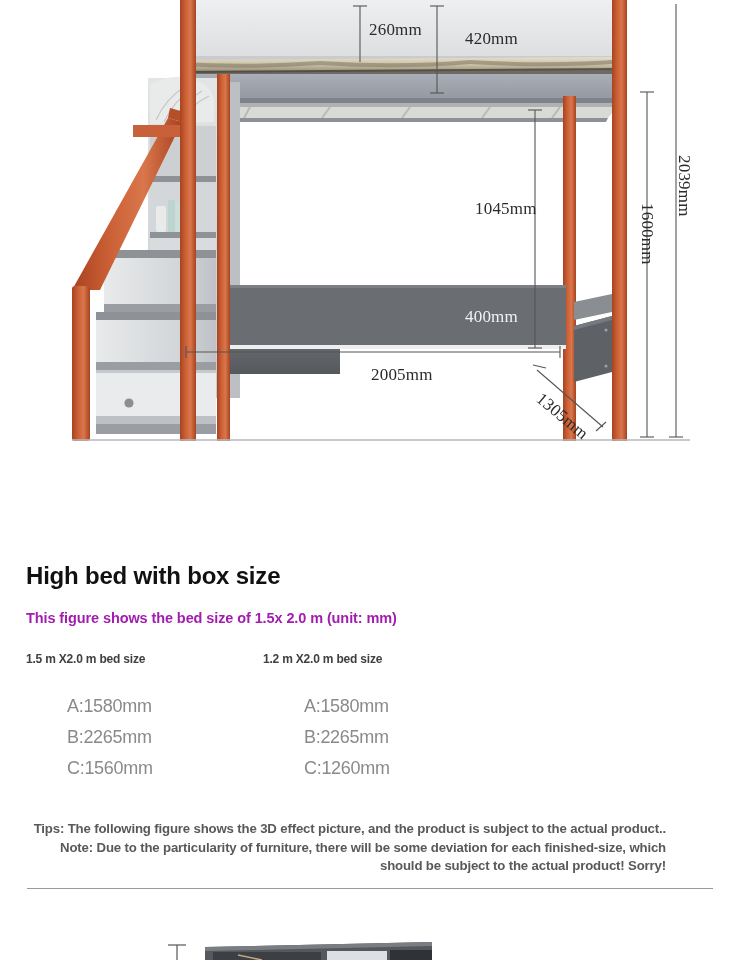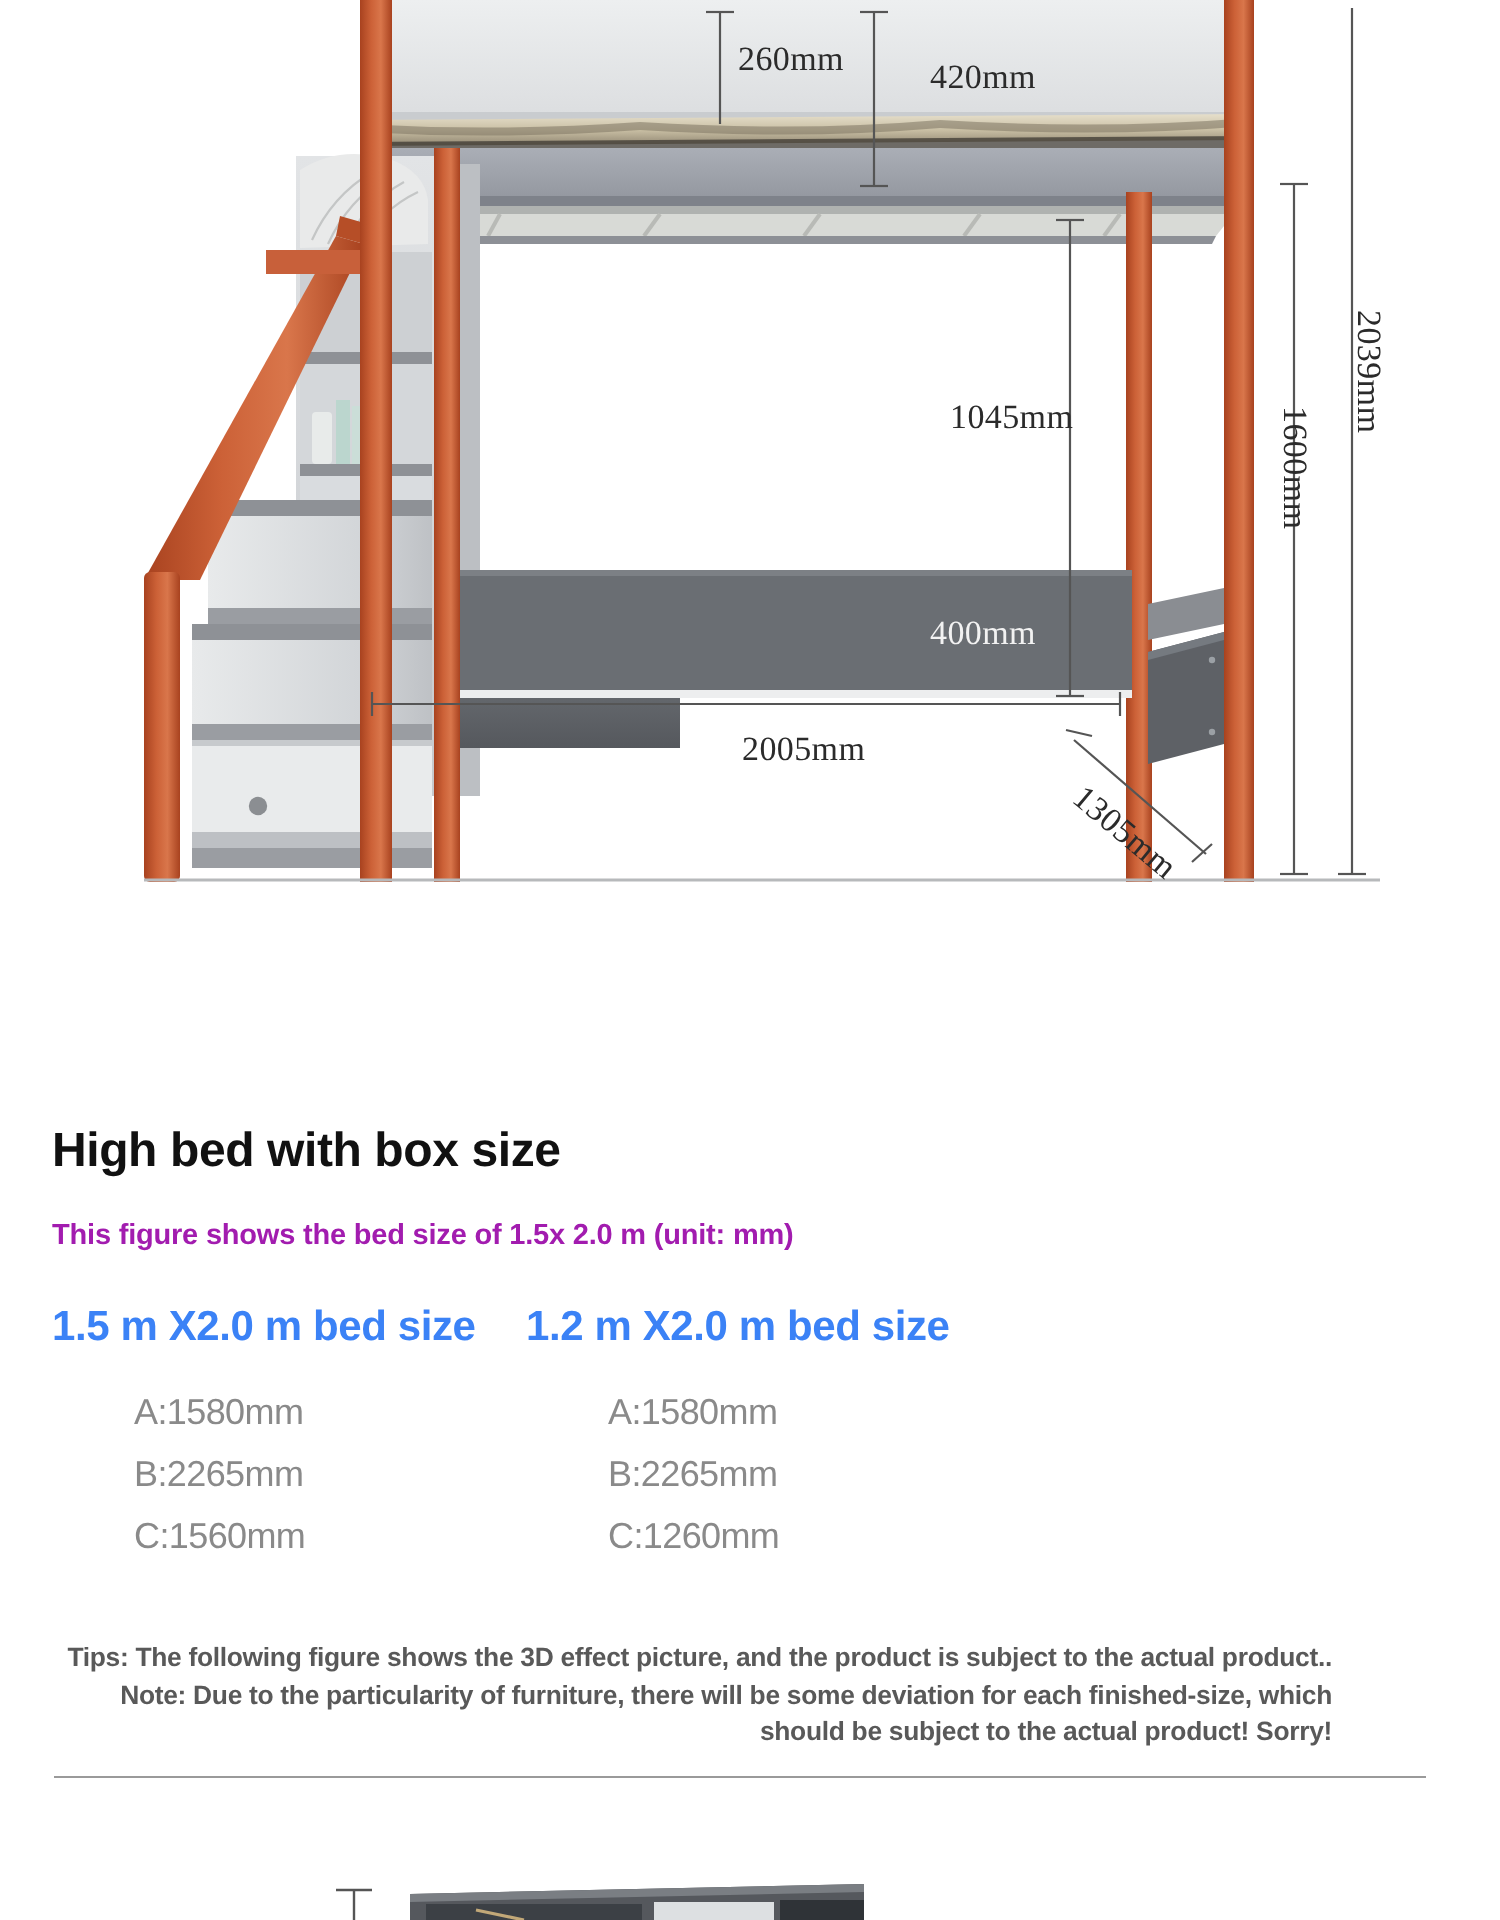--- a/index.html
+++ b/index.html
@@ -35,21 +35,21 @@
     font-size: 24px; font-weight: bold; color: #111;
     letter-spacing: -.2px;
   }
   .sub {
     position: absolute; left: 26px; top: 140px;
     font-size: 14.5px; font-weight: bold; color: #a21caf;
     letter-spacing: -.1px;
   }
   .colhead {
     position: absolute; top: 182px;
-    font-size: 21px; font-weight: bold; color: #3b82f6;
+    font-size: 12px; font-weight: bold; color: #404040;
     letter-spacing: -.2px;
   }
   .colhead.c1 { left: 26px; }
   .colhead.c2 { left: 263px; }
   .dimlist { position: absolute; top: 221px; margin-left: 41px; }
   .dimlist.c1 { left: 26px; }
   .dimlist.c2 { left: 263px; }
   .dimlist div {
     font-size: 18px; color: #8a8a8a; line-height: 31px;
     letter-spacing: -.3px; font-weight: 400;

